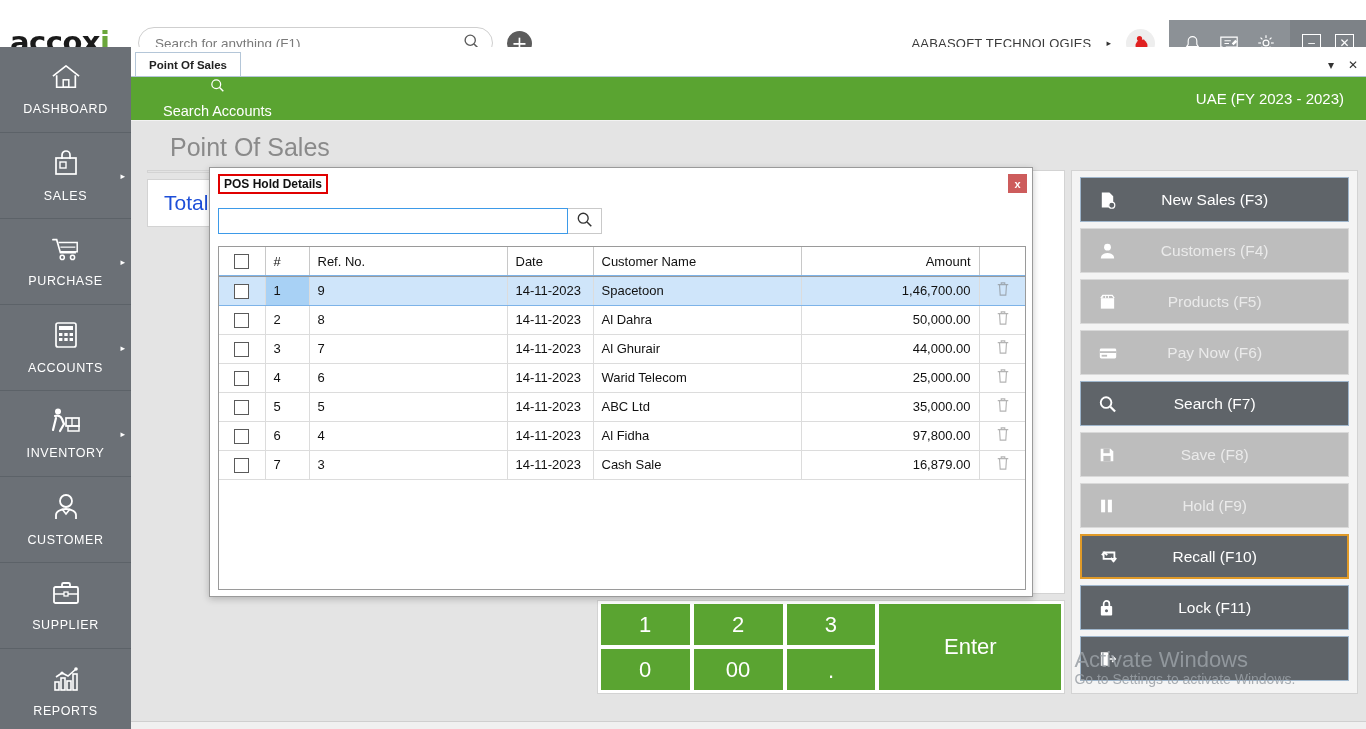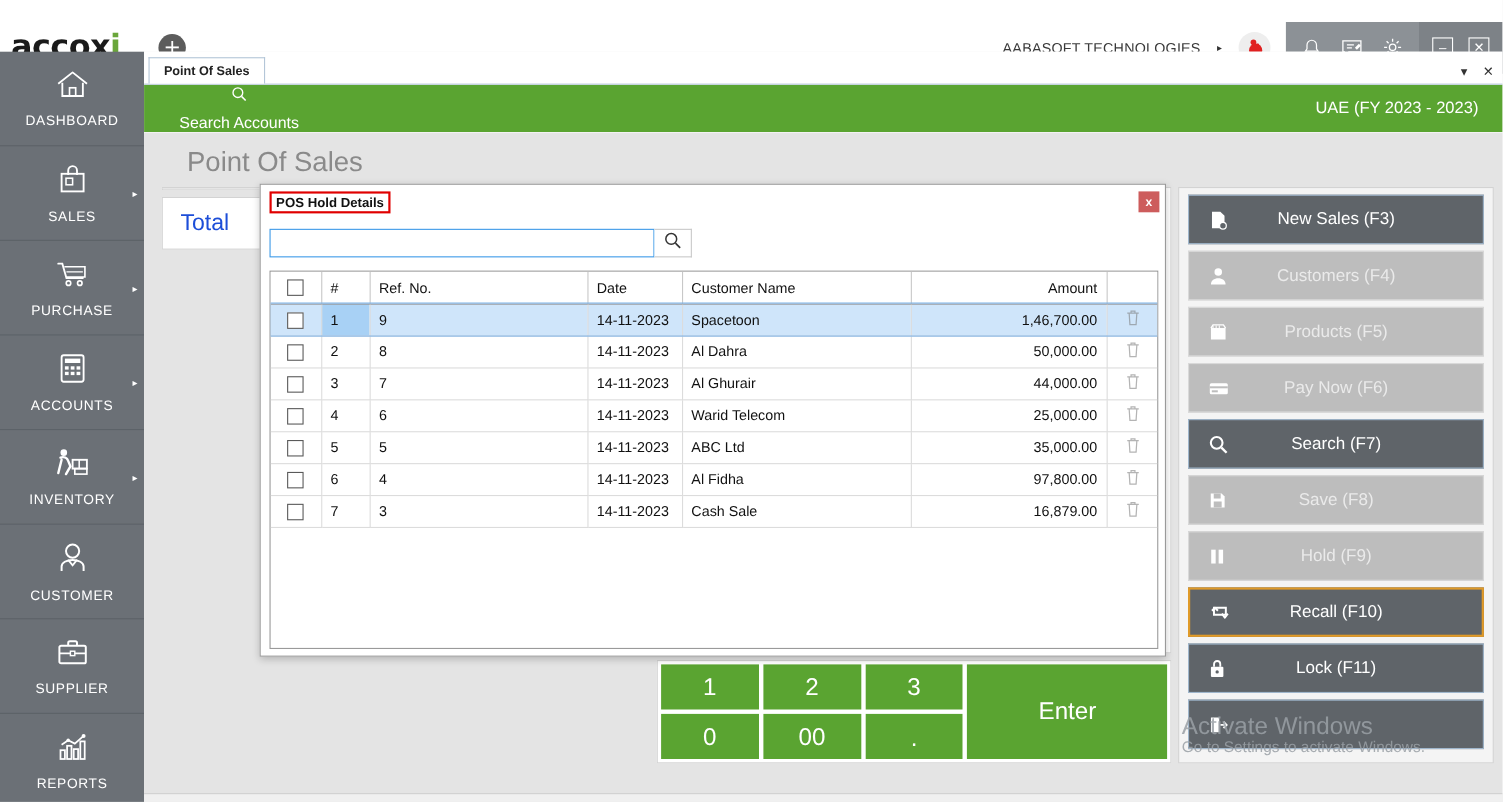--- a/index.html
+++ b/index.html
@@ -188,21 +188,21 @@
 
   .watermark {
     position: absolute; left: 2px; bottom: 6px; width: 290px;
     color: #9aa0a6; pointer-events: none; opacity: .85;
   }
   .watermark .w1 { font-size: 22px; line-height: 1.05; }
   .watermark .w2 { font-size: 14px; }
 
   
   .modal {
-    position: absolute; left: 236px; top: 167px; width: 824px; height: 430px;
+    position: absolute; left: 209px; top: 167px; width: 824px; height: 430px;
     background: #fff; border: 1px solid #9a9a9a;
     box-shadow: 0 2px 7px rgba(0,0,0,.22);
   }
   .modal-title-wrap { position: absolute; left: 8px; top: 6px; }
   .modal-title {
     display: inline-block; border: 2.5px solid #e00000; background: #fff;
     font-size: 12px; font-weight: bold; color: #111; padding: 1px 4px;
   }
   .modal-close {
     position: absolute; right: 5px; top: 6px; width: 19px; height: 19px;
@@ -257,20 +257,29 @@
     background: #f0f0f0; border-top: 1px solid #cfcfcf;
   }
 </style>
 </head>
 <body>
 
 <div id="app">
 
   <div class="topbar">
     <div class="logo"><span>accox</span><span class="accent">i</span></div>
+    <div class="search-wrap">
+      <input placeholder="Search for anything (F1)" style="">
+      <span>
+        <svg width="17" height="17" viewBox="0 0 20 20">
+            <circle cx="8.5" cy="8.5" r="6" fill="none" stroke="#5a5a5a" stroke-width="1.6"></circle>
+            <line x1="13" y1="13" x2="18" y2="18" stroke="#5a5a5a" stroke-width="1.8"></line>
+          </svg>
+      </span>
+    </div>
     <div class="plus-btn">
         <span>+</span>
       </div>
 
     <div class="topbar-right">
       <div class="company-zone">
         <span class="company-name">AABASOFT TECHNOLOGIES</span>
         <span class="company-caret">▸</span>
         <span class="avatar">
           <svg width="24" height="24" viewBox="0 0 24 24">

